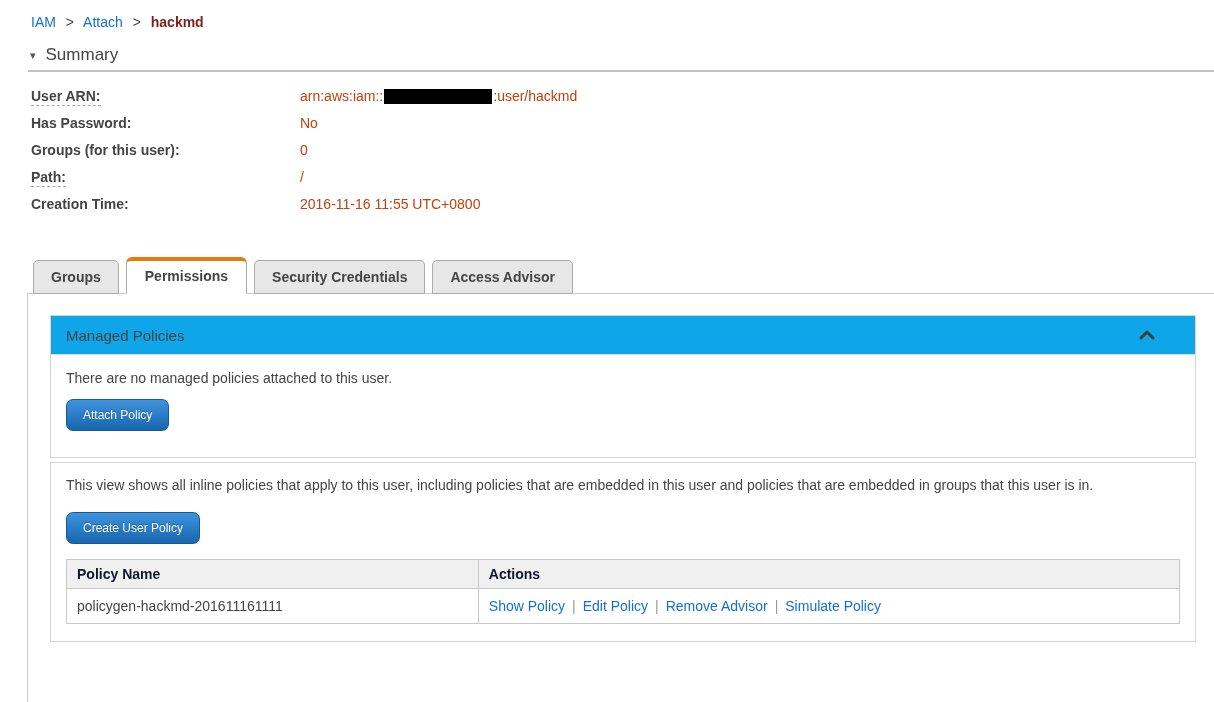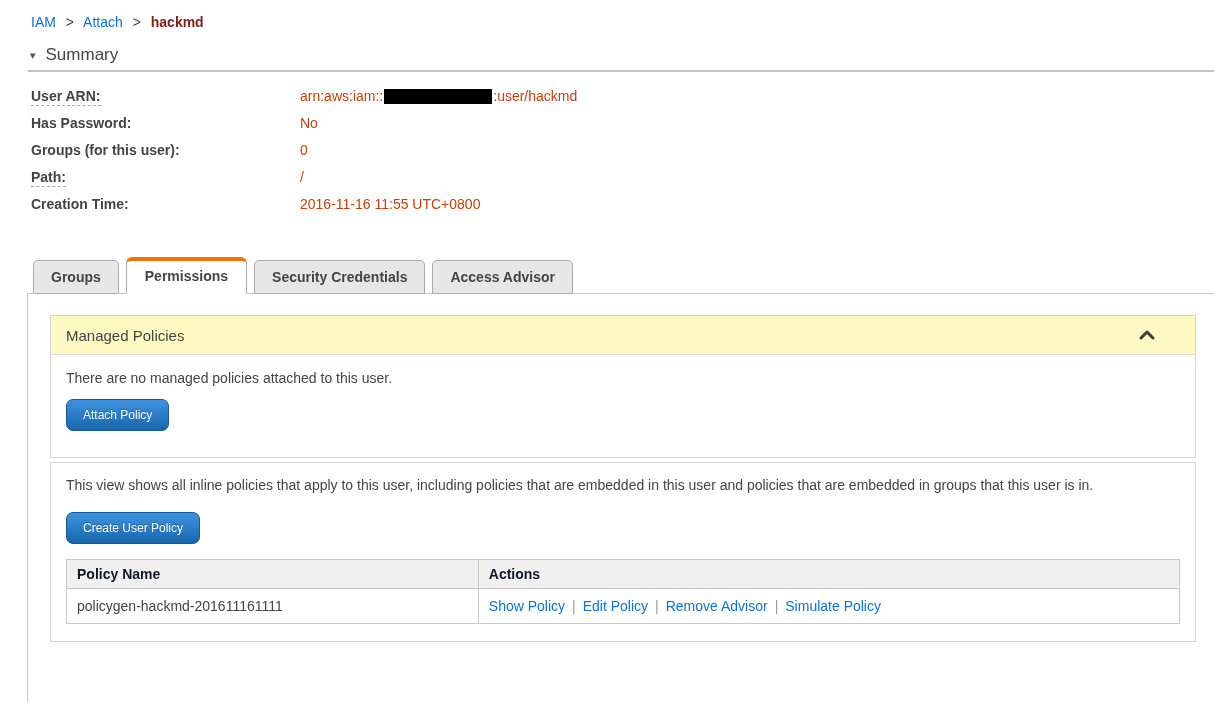--- a/index.html
+++ b/index.html
@@ -58,21 +58,21 @@
     position: relative; z-index: 1;
     margin-left: 27px; height: 420px;
     border: 1px solid #c9c9c9; border-right: none; border-bottom: none;
     background: #fff; padding: 21px 18px 0 22px;
   }
 
   
   .box { border: 1px solid #d5d5d5; background: #fff; margin-bottom: 4px; }
   .box-header {
     display: flex; justify-content: space-between; align-items: center;
-    background: #fef9c3; border-bottom: 1px solid #dadada;
+    background: #0ea5e9; border-bottom: 1px solid #dadada;
     height: 39px; padding: 0 40px 0 15px;
     font-size: 15px; color: #444; cursor: pointer;
   }
   .chevron { display: inline-flex; cursor: pointer; }
   .box-body { padding: 15px 15px 26px; }
   .box-body p { margin: 0; font-size: 14px; color: #444; line-height: 17px; }
 
   .btn-blue {
     display: inline-block; margin-top: 12px; padding: 8px 16px;
     font-family: inherit; font-weight: normal; font-size: 12px; color: #fff;

